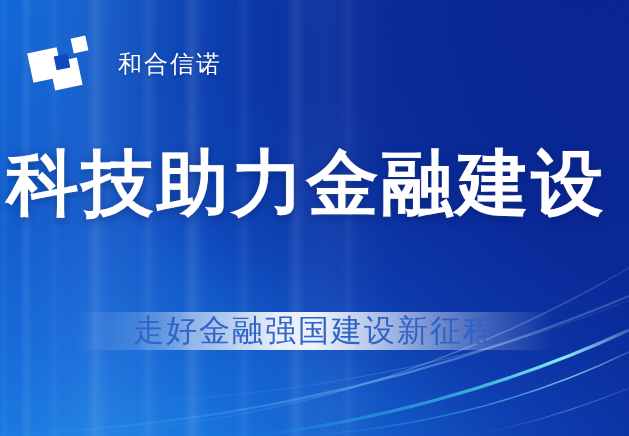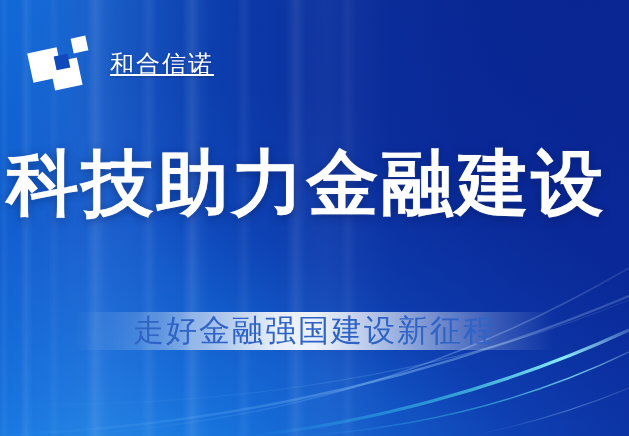--- a/index.html
+++ b/index.html
@@ -141,24 +141,23 @@
   .sq-big      { left: 2px;  top: 16px; width: 30px; height: 30px; }
   .sq-mid      { left: 24px; top: 26px; width: 28px; height: 28px; }
   .sq-inner    { left: 27px; top: 21px; width: 14px; height: 14px; background: #0f49bb !important; }
   .sq-small    { left: 44px; top: 3px;  width: 15px; height: 15px; }
 
   .brand-name {
     color: #ffffff;
     font-size: 24px;
     font-weight: 400;
     letter-spacing: 2px;
-    margin-left: 16px;
+    margin-left: 24px;
     white-space: nowrap;
     text-shadow: 0 1px 3px rgba(0,20,80,.35);
-    text-decoration: underline;
   }
 
   
   .headline {
     position: absolute;
     left: 0; right: 16px;
     top: 148px;
     text-align: center;
     color: #ffffff;
     font-family: "Liberation Serif", "DejaVu Serif", serif;

